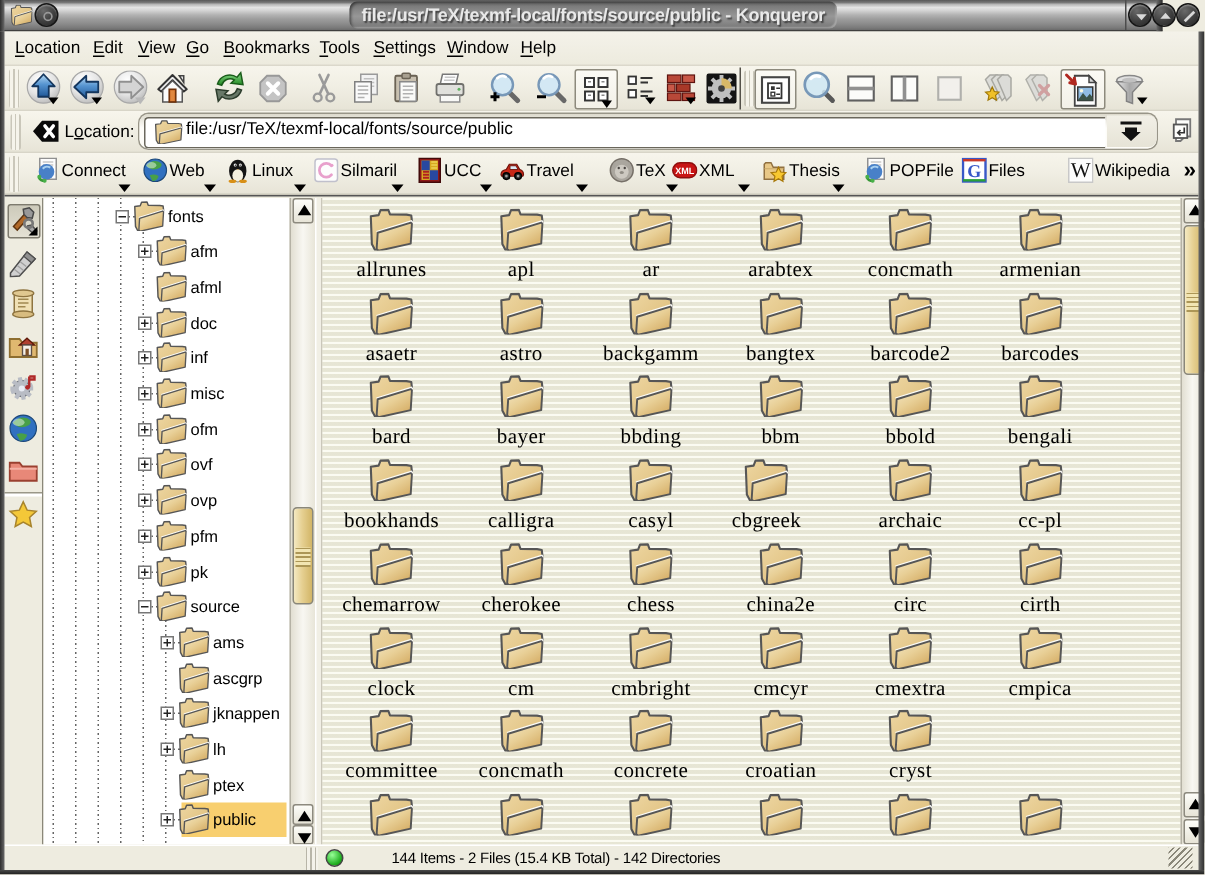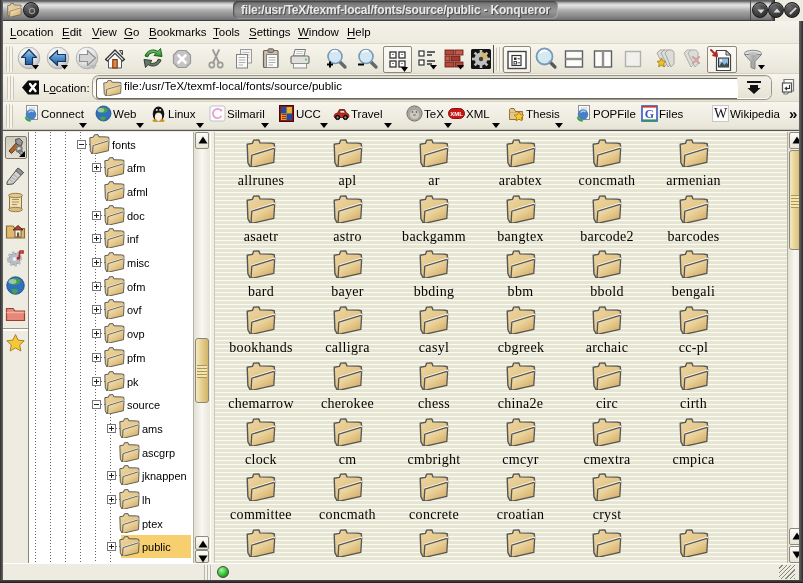--- a/index.html
+++ b/index.html
@@ -1347,21 +1347,21 @@
                 <stop offset="0.5" stop-color="#e8cf96"></stop>
                 <stop offset="1" stop-color="#d4ab62"></stop>
               </linearGradient>
             </defs>
 <path d="M1.2 5.2 L6.4 4.4 L7.7 1.1 L12.9 0.9 L14.0 3.9 L25.0 4.1 L28.2 4.7 L28.7 9.2 L28.0 10.1 L8.4 16.2 L7.2 27.2 L4.2 28.0 L1.9 23.6 Z" fill="url(#bg21)" stroke="#565656" stroke-width="1.4" stroke-linejoin="round"></path>
 <path d="M4.8 15.0 L28.5 7.6 L29.4 8.8 L28.8 11.2 L6.2 18.0 Z" fill="#fbfbf7" stroke="none"></path>
 <path d="M5.8 16.2 L27.9 9.4 L28.6 10.2 L27.8 23.4 L6.4 28.2 L5.1 27.0 Z" fill="url(#fg21)" stroke="#565656" stroke-width="1.3" stroke-linejoin="round"></path>
 </svg></div>
         <div class="nm">casyl</div>
       </div>
-      <div class="cell" style="left:263px;top:174.10000000000002px">
+      <div class="cell" style="left:253px;top:174.10000000000002px">
         <div class="fl"><svg width="30" height="28" viewBox="0 0 30 28" preserveAspectRatio="none">
 <defs>
               <linearGradient id="bg22" x1="0" y1="0" x2="1" y2="1">
                 <stop offset="0" stop-color="#edd6a2"></stop>
                 <stop offset="1" stop-color="#dcba74"></stop>
               </linearGradient>
 <linearGradient id="fg22" x1="0" y1="0" x2="0.75" y2="1">
                 <stop offset="0" stop-color="#f4e7c4"></stop>
                 <stop offset="0.5" stop-color="#e8cf96"></stop>
                 <stop offset="1" stop-color="#d4ab62"></stop>
@@ -1858,19 +1858,20 @@
         </svg>
       </div>
   <div class="sbbtn" style="top:414px">
         <svg width="12" height="12">
           <path d="M6 9.5 L1.5 2.5 L10.5 2.5 Z" fill="#000"></path>
         </svg>
       </div>
     </div>
 </div>
 <div class="abs" id="statusbar">
+    <span class="st">144 Items - 2 Files (15.4 KB Total) - 142 Directories</span>
 <div class="abs" style="left:201px;top:1px;width:8px;height:15px;background:repeating-linear-gradient(90deg,#b8b5a8 0,#b8b5a8 1px,#f4f2ea 1px,#f4f2ea 3px)"></div>
   </div>
 <div class="abs" id="led"></div>
 <div class="abs" id="resizegrip"></div>
 <div class="abs" id="lframe"></div>
 <div class="abs" id="rframe"></div>
 <div class="abs" id="bframe"></div>
 
 </body></html>

